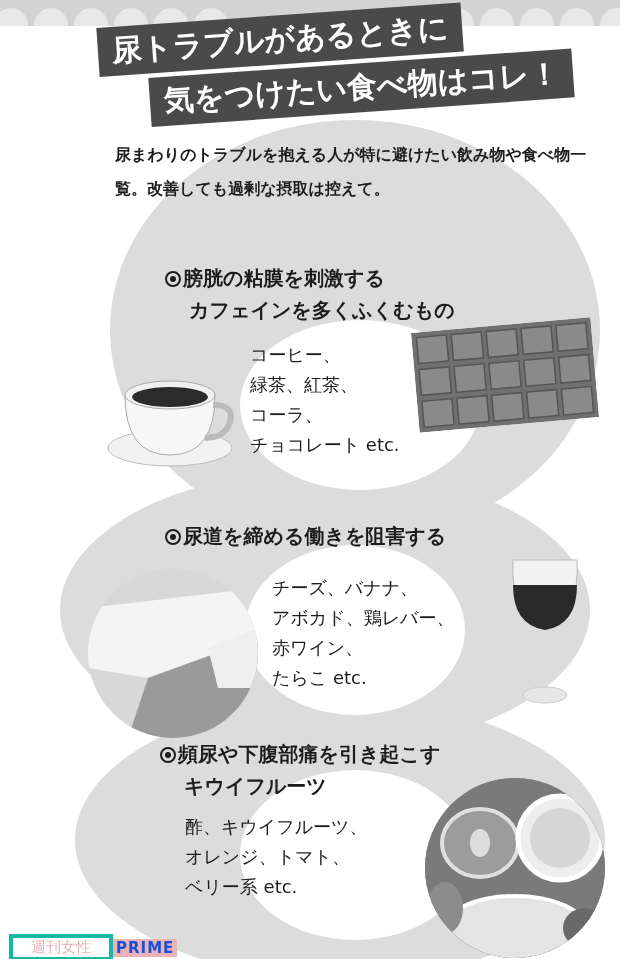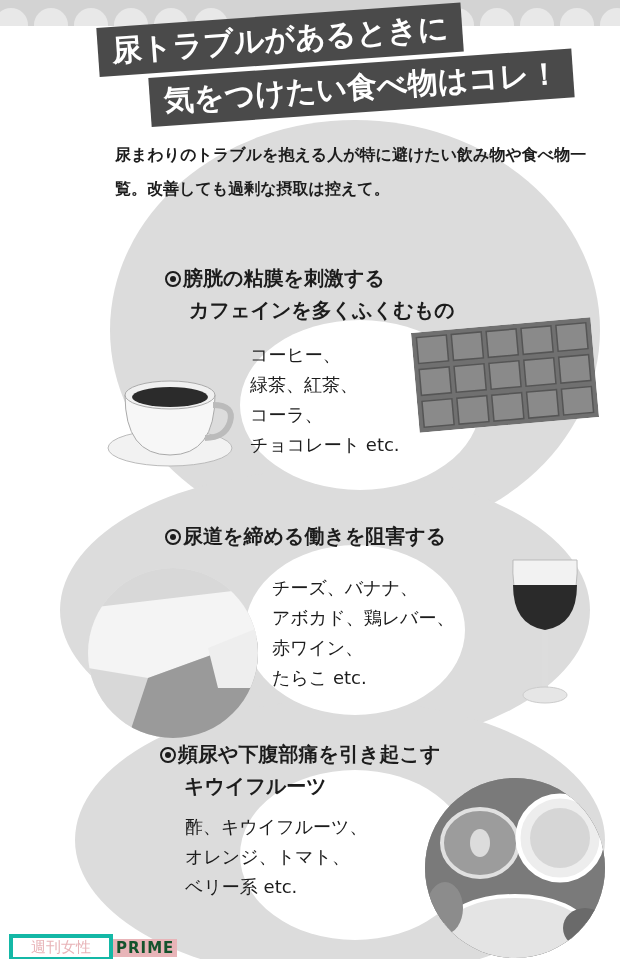--- a/index.html
+++ b/index.html
@@ -56,21 +56,21 @@
   .choc { position:absolute; left:415px; top:325px; width:180px; height:100px; transform:rotate(-5deg); }
   .cheese { position:absolute; left:88px; top:568px; width:170px; height:170px; border-radius:50%; overflow:hidden; background:#e6e6e6; }
   .wine { position:absolute; left:505px; top:555px; width:80px; height:160px; }
   .fruit { position:absolute; left:425px; top:778px; width:180px; height:180px; border-radius:50%; overflow:hidden; background:#8a8a8a; }
 
   .watermark {
     position:absolute; left:9px; top:934px; font-size:15px; color:#e8b4b8;
     display:flex; align-items:center;
   }
   .watermark .wm-a { border:4px solid #14b8a6; padding:0 18px; background:#fff; }
-  .watermark .wm-b { background:#e8b4b8; color:#14532d; padding:0 3px; font-weight:bold; letter-spacing:1px; }
+  .watermark .wm-b { background:#e8b4b8; color:#1d4ed8; padding:0 3px; font-weight:bold; letter-spacing:1px; }
 </style>
 </head>
 <body>
 
 <div class="top-strip">
   <span class="dot" style="left:-6px"></span>
     <span class="dot" style="left:34px"></span>
   <span class="dot" style="left:74px"></span>
     <span class="dot" style="left:114px"></span>
   <span class="dot" style="left:154px"></span>

